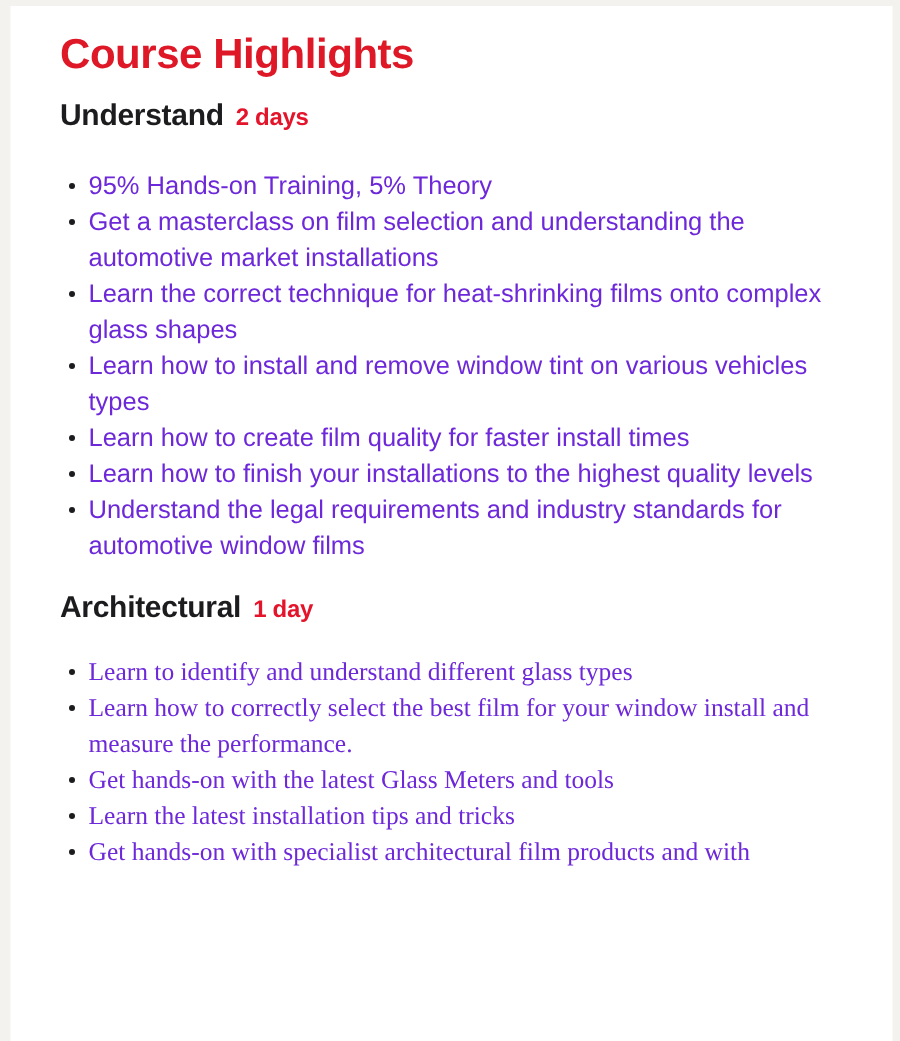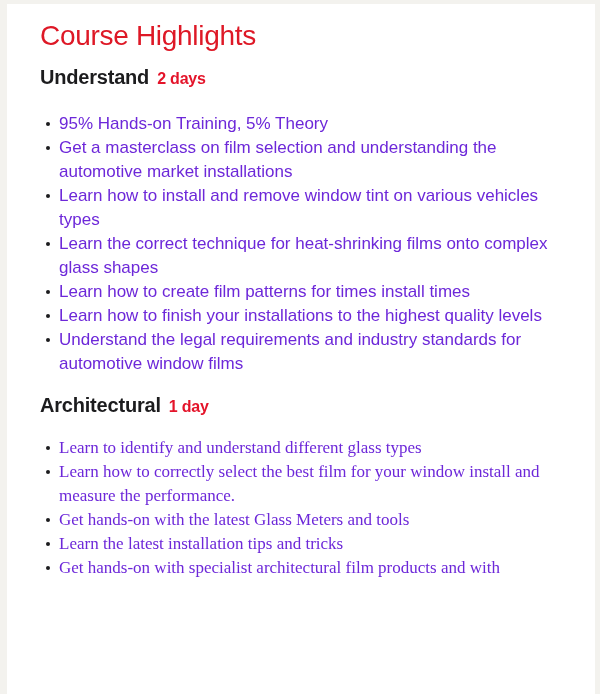--- a/index.html
+++ b/index.html
@@ -21,21 +21,21 @@
     right: 5px;
     bottom: 0;
     background: #ffffff;
     box-sizing: border-box;
     padding: 16px 36px 0 33px;
   }
   .page-title {
     margin: 0;
     font-size: 28px;
     line-height: 32px;
-    font-weight: normal;
+    font-weight: bold;
     color: #de1826;
     letter-spacing: -0.3px;
   }
   .section-heading {
     margin: 14px 0 0 0;
     font-size: 20px;
     line-height: 22px;
     font-weight: bold;
     color: #1c1c1e;
     letter-spacing: -0.2px;
@@ -85,23 +85,23 @@
 
   <h1 class="page-title">Course Highlights</h1>
 
   <section>
     <h2 class="section-heading">
       <span>Understand</span><span class="duration">2 days</span>
     </h2>
     <ul class="bullet-list">
       <li>95% Hands-on Training, 5% Theory</li>
       <li>Get a masterclass on film selection and understanding the automotive market installations</li>
+      <li>Learn the correct technique for heat-shrinking films onto complex glass shapes</li>
       <li>Learn how to install and remove window tint on various vehicles types</li>
-      <li>Learn the correct technique for heat-shrinking films onto complex glass shapes</li>
-      <li>Learn how to create film patterns for times install times</li>
+      <li>Learn how to create film quality for faster install times</li>
       <li>Learn how to finish your installations to the highest quality levels</li>
       <li>Understand the legal requirements and industry standards for automotive window films</li>
     </ul>
   </section>
 
   <section>
     <h2 class="section-heading second">
       <span>Architectural</span><span class="duration">1 day</span>
     </h2>
     <ul class="bullet-list second">

